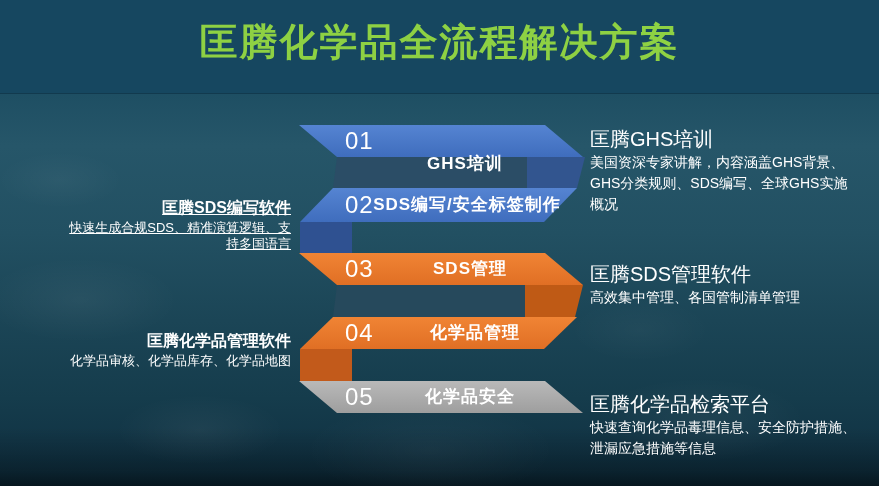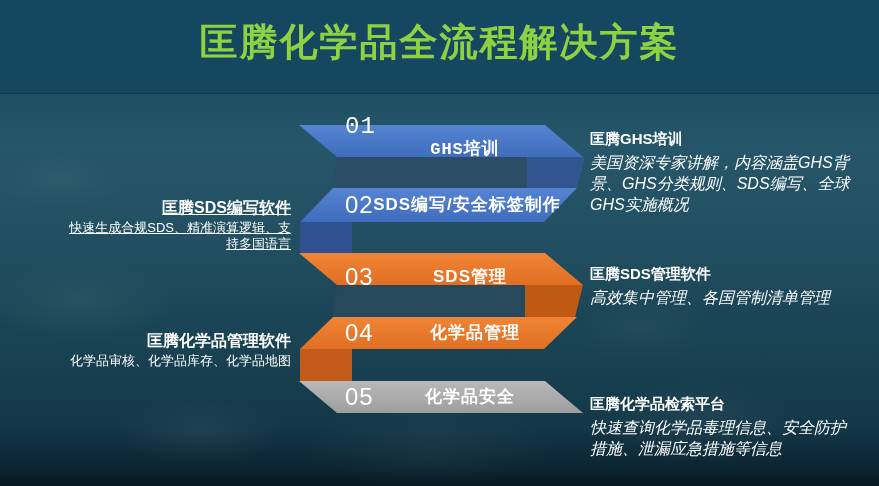--- a/index.html
+++ b/index.html
@@ -27,30 +27,30 @@
   }
   .ribbon-svg{position:absolute;left:0;top:0;}
   .bnum{
     position:absolute;left:345px;width:60px;color:#ffffff;
     font-size:24px;letter-spacing:1px;font-weight:400;
   }
   .blabel{
     position:absolute;transform:translateX(-50%);white-space:nowrap;
     color:#ffffff;font-size:17px;font-weight:bold;letter-spacing:1px;
   }
-  .row1{top:111px;height:32px;line-height:32px;font-family:Liberation Mono, monospace;}
+  .row1{top:125px;height:32px;line-height:32px;}
   .row2{top:188px;height:34px;line-height:34px;}
-  .row3{top:253px;height:37px;line-height:32px;margin-top:8px;}
+  .row3{top:253px;height:37px;line-height:32px;}
   .row4{top:317px;height:32px;line-height:32px;}
   .row5{top:381px;height:18px;line-height:32px;}
   .detail{position:absolute;color:#ffffff;}
   .detail-right{left:590px;width:266px;text-align:left;}
   .detail-left{left:59px;width:232px;text-align:right;}
-  .detail-right .dtitle{font-size:15px;font-weight:bold;line-height:22px;margin-bottom:2px;}
-  .detail-right .dbody{font-size:16px;line-height:21px;font-style:italic;}
+  .detail-right .dtitle{font-size:20px;font-weight:normal;line-height:22px;margin-bottom:2px;}
+  .detail-right .dbody{font-size:14px;line-height:21px;}
   .detail-left .dtitle{font-size:16px;font-weight:bold;line-height:20px;margin-bottom:2px;}
   .detail-left .dbody{font-size:13px;line-height:16px;}
   .nowrap{white-space:nowrap;}
 </style>
 </head>
 <body>
 
 <div class="stage">
 
   <div class="headerband"></div>

